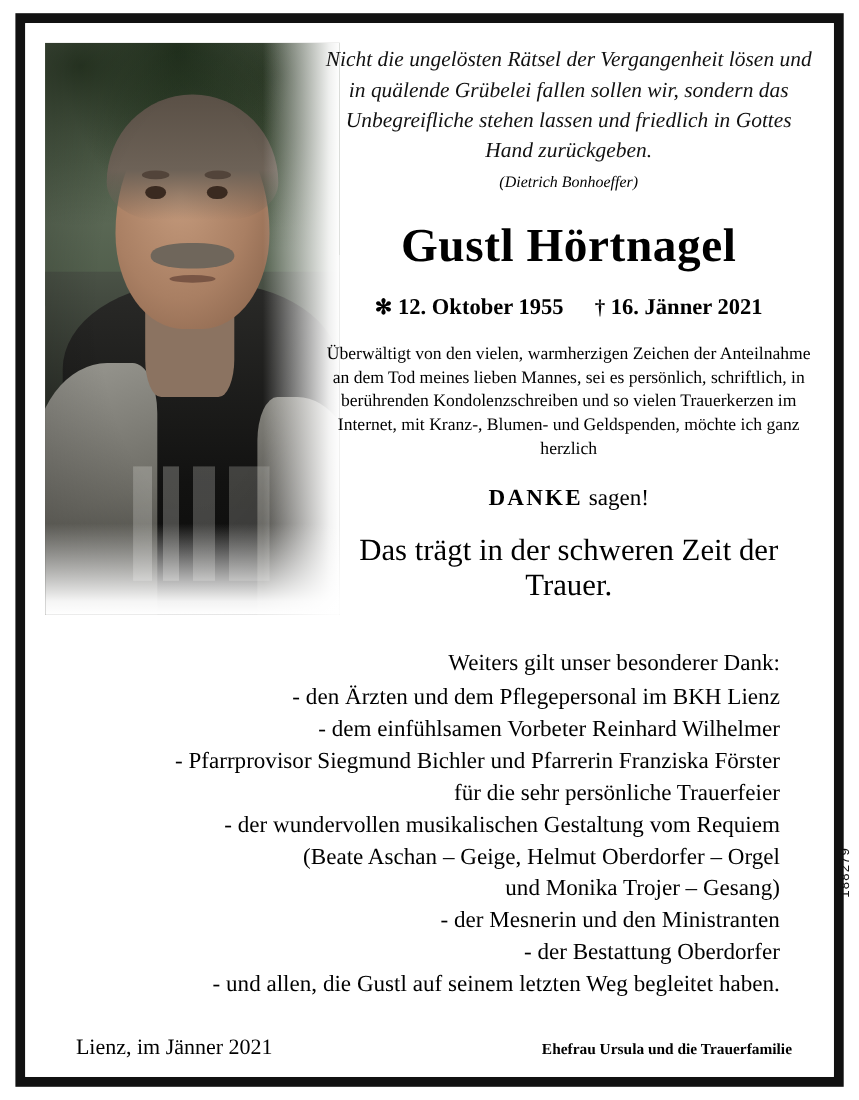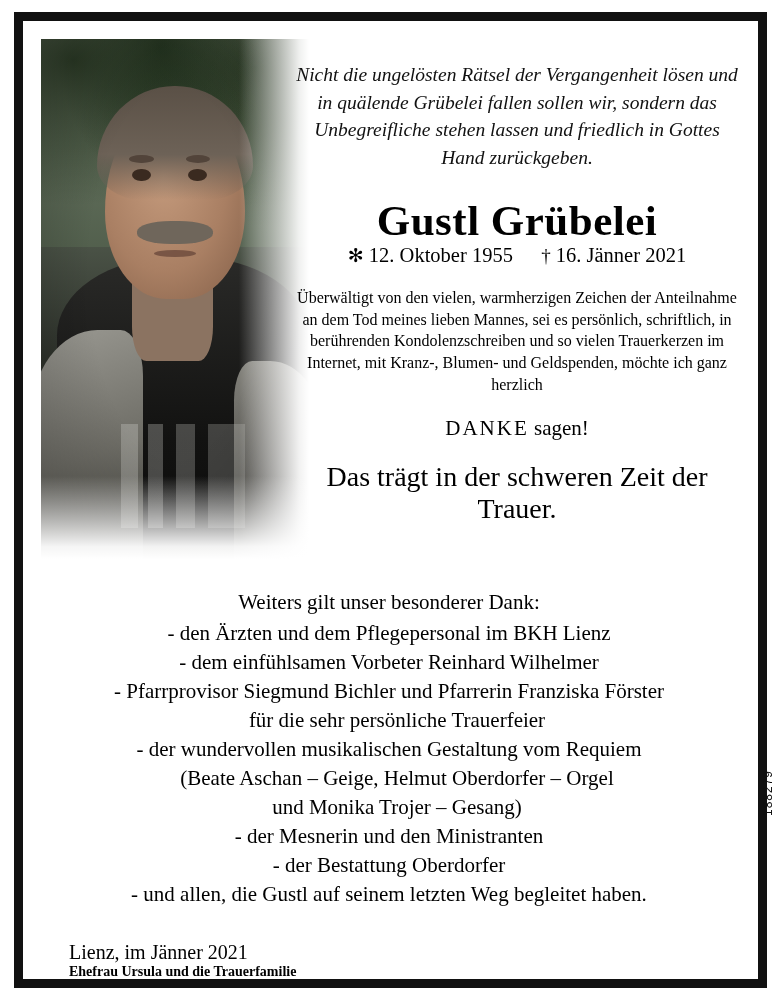--- a/index.html
+++ b/index.html
@@ -190,21 +190,21 @@
   .photo .fade-bottom {
     position: absolute;
     left: 0; right: 0; bottom: 0; height: 16%;
     background: linear-gradient(180deg, rgba(255,255,255,0) 0%, rgba(255,255,255,0.95) 85%, #ffffff 100%);
   }
 
   
   .right-col {
     position: absolute;
     left: 270px;
-    top: 40px;
+    top: 20px;
     width: 448px;
     text-align: center;
   }
   .verse {
     font-style: italic;
     font-size: 19.5px;
     line-height: 1.42;
     color: #111;
   }
   .verse-source {
@@ -213,53 +213,53 @@
     font-size: 14.5px;
   }
   .name {
     margin-top: 26px;
     font-size: 43px;
     font-weight: bold;
     letter-spacing: .5px;
     line-height: 1.05;
   }
   .dates {
-    margin-top: 1px;
+    margin-top: 21px;
     font-size: 20.5px;
-    font-weight: normal;
+    font-weight: bold;
   }
   .dates .sym { font-size: 19px; }
   .dates .gap { display: inline-block; width: 18px; }
   .thanks-body {
     margin-top: 20px;
     font-size: 16px;
     line-height: 1.36;
   }
   .danke-line {
     margin-top: 20px;
     font-size: 21px;
   }
   .danke-line .danke {
-    font-weight: normal;
+    font-weight: bold;
     letter-spacing: 2px;
   }
   .traegt {
     margin-top: 20px;
     font-size: 28px;
   }
 
   
   .lower-block {
     position: absolute;
     left: 46px;
     top: 567px;
     width: 640px;
     font-size: 21px;
     line-height: 1.38;
-    text-align: center;
+    text-align: right;
   }
   .lower-block .intro { margin-bottom: 2px; }
   .lower-block ul {
     list-style: none;
     margin: 0;
     padding: 0;
   }
   .lower-block li {
     margin: 0;
     padding: 0;
@@ -272,21 +272,20 @@
   
   .footer {
     position: absolute;
     left: 46px;
     right: 38px;
     top: 920px;
     display: flex;
     justify-content: space-between;
     align-items: baseline;
     font-size: 20px;
-    flex-direction: column;
   }
   .footer .place { }
   .footer .family {
     font-weight: bold;
     font-size: 14px;
   }
 
   
   .side-code {
     position: absolute;
@@ -324,21 +323,22 @@
         <div class="eye-r"></div>
         <div class="mustache"></div>
         <div class="mouth"></div>
         <div class="vignette"></div>
         <div class="fade-right"></div>
         <div class="fade-bottom"></div>
       </div>
 
       <div class="right-col">
         <div class="verse">Nicht die ungelösten Rätsel der Vergangenheit lösen und in quälende Grübelei fallen sollen wir, sondern das Unbegreifliche stehen lassen und friedlich in Gottes Hand zurückgeben.</div>
-        <div class="name">Gustl Grübelei</div>
+        <div class="verse-source">(Dietrich Bonhoeffer)</div>
+        <div class="name">Gustl Hörtnagel</div>
         <div class="dates">
           <span class="sym">✻</span>
           <span>12. Oktober 1955</span>
           <span class="gap"></span>
           <span class="sym">†</span>
           <span>16. Jänner 2021</span>
         </div>
         <div class="thanks-body">Überwältigt von den vielen, warmherzigen Zeichen der Anteilnahme an dem Tod meines lieben Mannes, sei es persönlich, schriftlich, in berührenden Kondolenzschreiben und so vielen Trauerkerzen im Internet, mit Kranz-, Blumen- und Geldspenden, möchte ich ganz herzlich</div>
         <div class="danke-line">
           <span class="danke">DANKE</span><span> sagen!</span>

